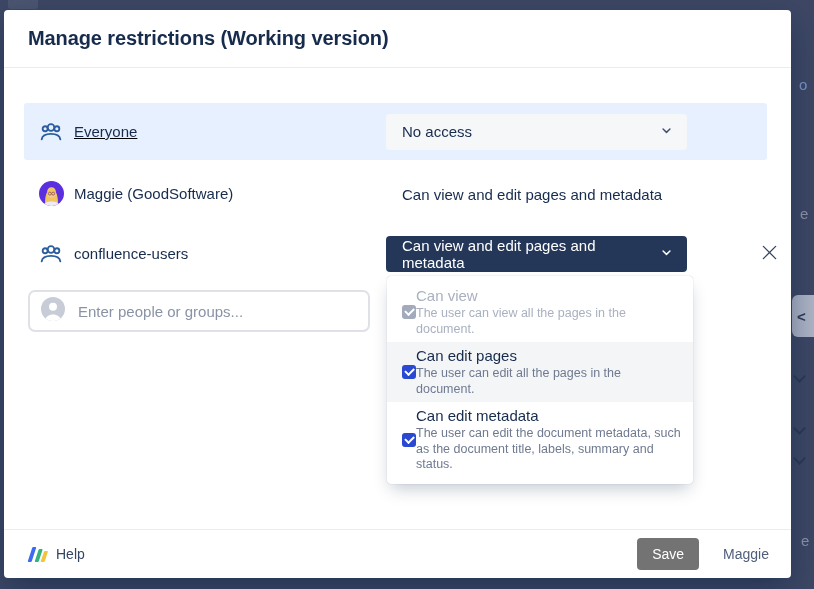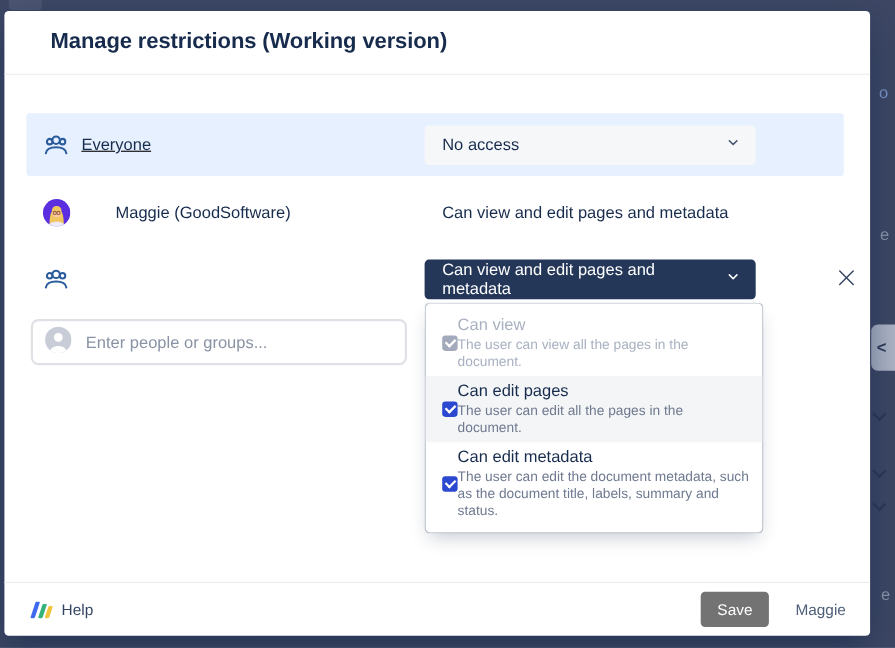--- a/index.html
+++ b/index.html
@@ -28,31 +28,31 @@
   .modal {
     position:absolute; left:4px; top:10px; width:787px; height:568px;
     background:#FFFFFF; border-radius:4px;
     box-shadow:0 12px 32px rgba(9,30,66,.45);
   }
   .modal-header {
     position:absolute; left:0; top:0; right:0; height:58px;
     border-bottom:1px solid #EBECF0;
     display:flex; align-items:center; padding:0 24px;
   }
-  .modal-title { margin:18px; font-size:20px; font-weight:700; color:#172B4D; letter-spacing:-0.1px; }
+  .modal-title { margin:0; font-size:20px; font-weight:700; color:#172B4D; letter-spacing:-0.1px; }
 
   .modal-body { position:absolute; left:0; top:58px; right:0; bottom:49px; }
 
   
   .row {
     position:absolute; left:20px; width:743px; height:57px;
     display:flex; align-items:center; padding:0 14px; border-radius:3px;
   }
   .row-everyone   { top:35px;  background:#E7F0FF;text-decoration:underline; }
-  .row-maggie     { top:97px;gap:31px; }
+  .row-maggie     { top:97px; }
   .row-confluence { top:157px; }
   .row-icon { flex:0 0 auto; width:26px; height:26px; margin-right:10px; display:flex; align-items:center; justify-content:center; }
   .row-label { font-size:15px; color:#172B4D; }
 
   .select {
     position:absolute; left:362px; top:50%; transform:translateY(-50%);
     width:301px; height:36px; border-radius:4px;
     display:flex; align-items:center; justify-content:space-between;
     padding:0 13px 0 16px; font-size:15px; cursor:pointer;
   }
@@ -181,20 +181,21 @@
 
       <div class="row row-confluence">
         <span class="row-icon">
           <svg width="26" height="26" viewBox="0 0 24 24" fill="none">
             <circle cx="6.6" cy="9" r="2.3" stroke="#2B5C9E" stroke-width="1.7"></circle>
             <circle cx="17.4" cy="9" r="2.3" stroke="#2B5C9E" stroke-width="1.7"></circle>
             <circle cx="12" cy="7.8" r="3.1" stroke="#2B5C9E" stroke-width="1.7"></circle>
             <path d="M3.4 18.8c.5-3.4 4.1-5 8.6-5s8.1 1.6 8.6 5" stroke="#2B5C9E" stroke-width="1.7" stroke-linecap="round"></path>
           </svg>
         </span>
+        <span class="row-label">confluence-users</span>
         <div class="select select-dark">
           <span>Can view and edit pages and metadata</span>
           <span>
             <svg width="15" height="15" viewBox="0 0 24 24" fill="none">
                 <path d="M6.5 9.5l5.5 5.5 5.5-5.5" stroke="#FFFFFF" stroke-width="2.3" stroke-linecap="round" stroke-linejoin="round"></path>
               </svg>
           </span>
         </div>
         <button class="remove-btn">
           <span>

